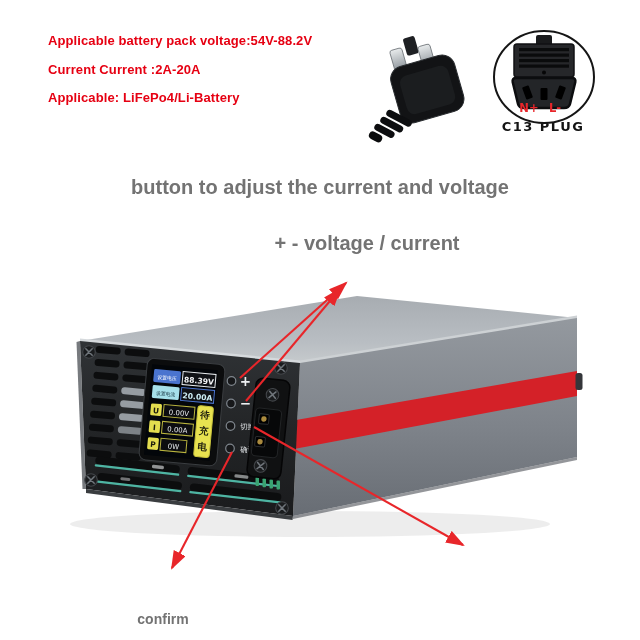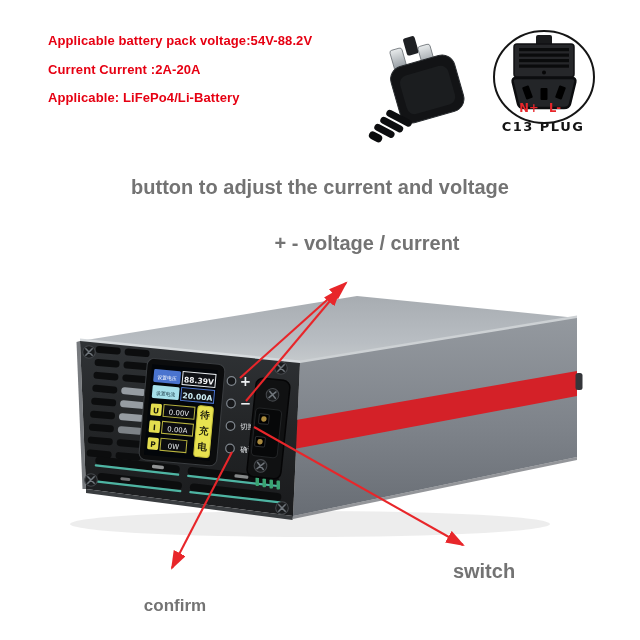--- a/index.html
+++ b/index.html
@@ -234,16 +234,15 @@
     <div class="spec-line">Current Current :2A-20A</div>
     <div class="spec-line">Applicable: LiFePo4/Li-Battery</div>
   </div>
 
   <div class="abs terminal-label" style="left:529px;top:101px;transform:translateX(-50%);">N+</div>
   <div class="abs terminal-label" style="left:555px;top:101px;transform:translateX(-50%);">L-</div>
   <div class="abs c13-title center" style="left:543px;top:119px;">C13 PLUG</div>
 
   <div class="abs caption center" style="left:320px;top:176px;font-size:20px;">button to adjust the current and voltage</div>
   <div class="abs caption center" style="left:367px;top:232px;font-size:20px;">+ - voltage / current</div>
-  <div class="abs caption center" style="left:163px;top:596px;font-size:17px;margin-left:12px;">confirm</div>
-  <div class="abs caption center" style="left:484px;top:560px;font-size:20px;">switch</div>
+  <div class="abs caption center" style="left:163px;top:611px;font-size:14px;">confirm</div>
 
 </div>
 
 </body></html>

